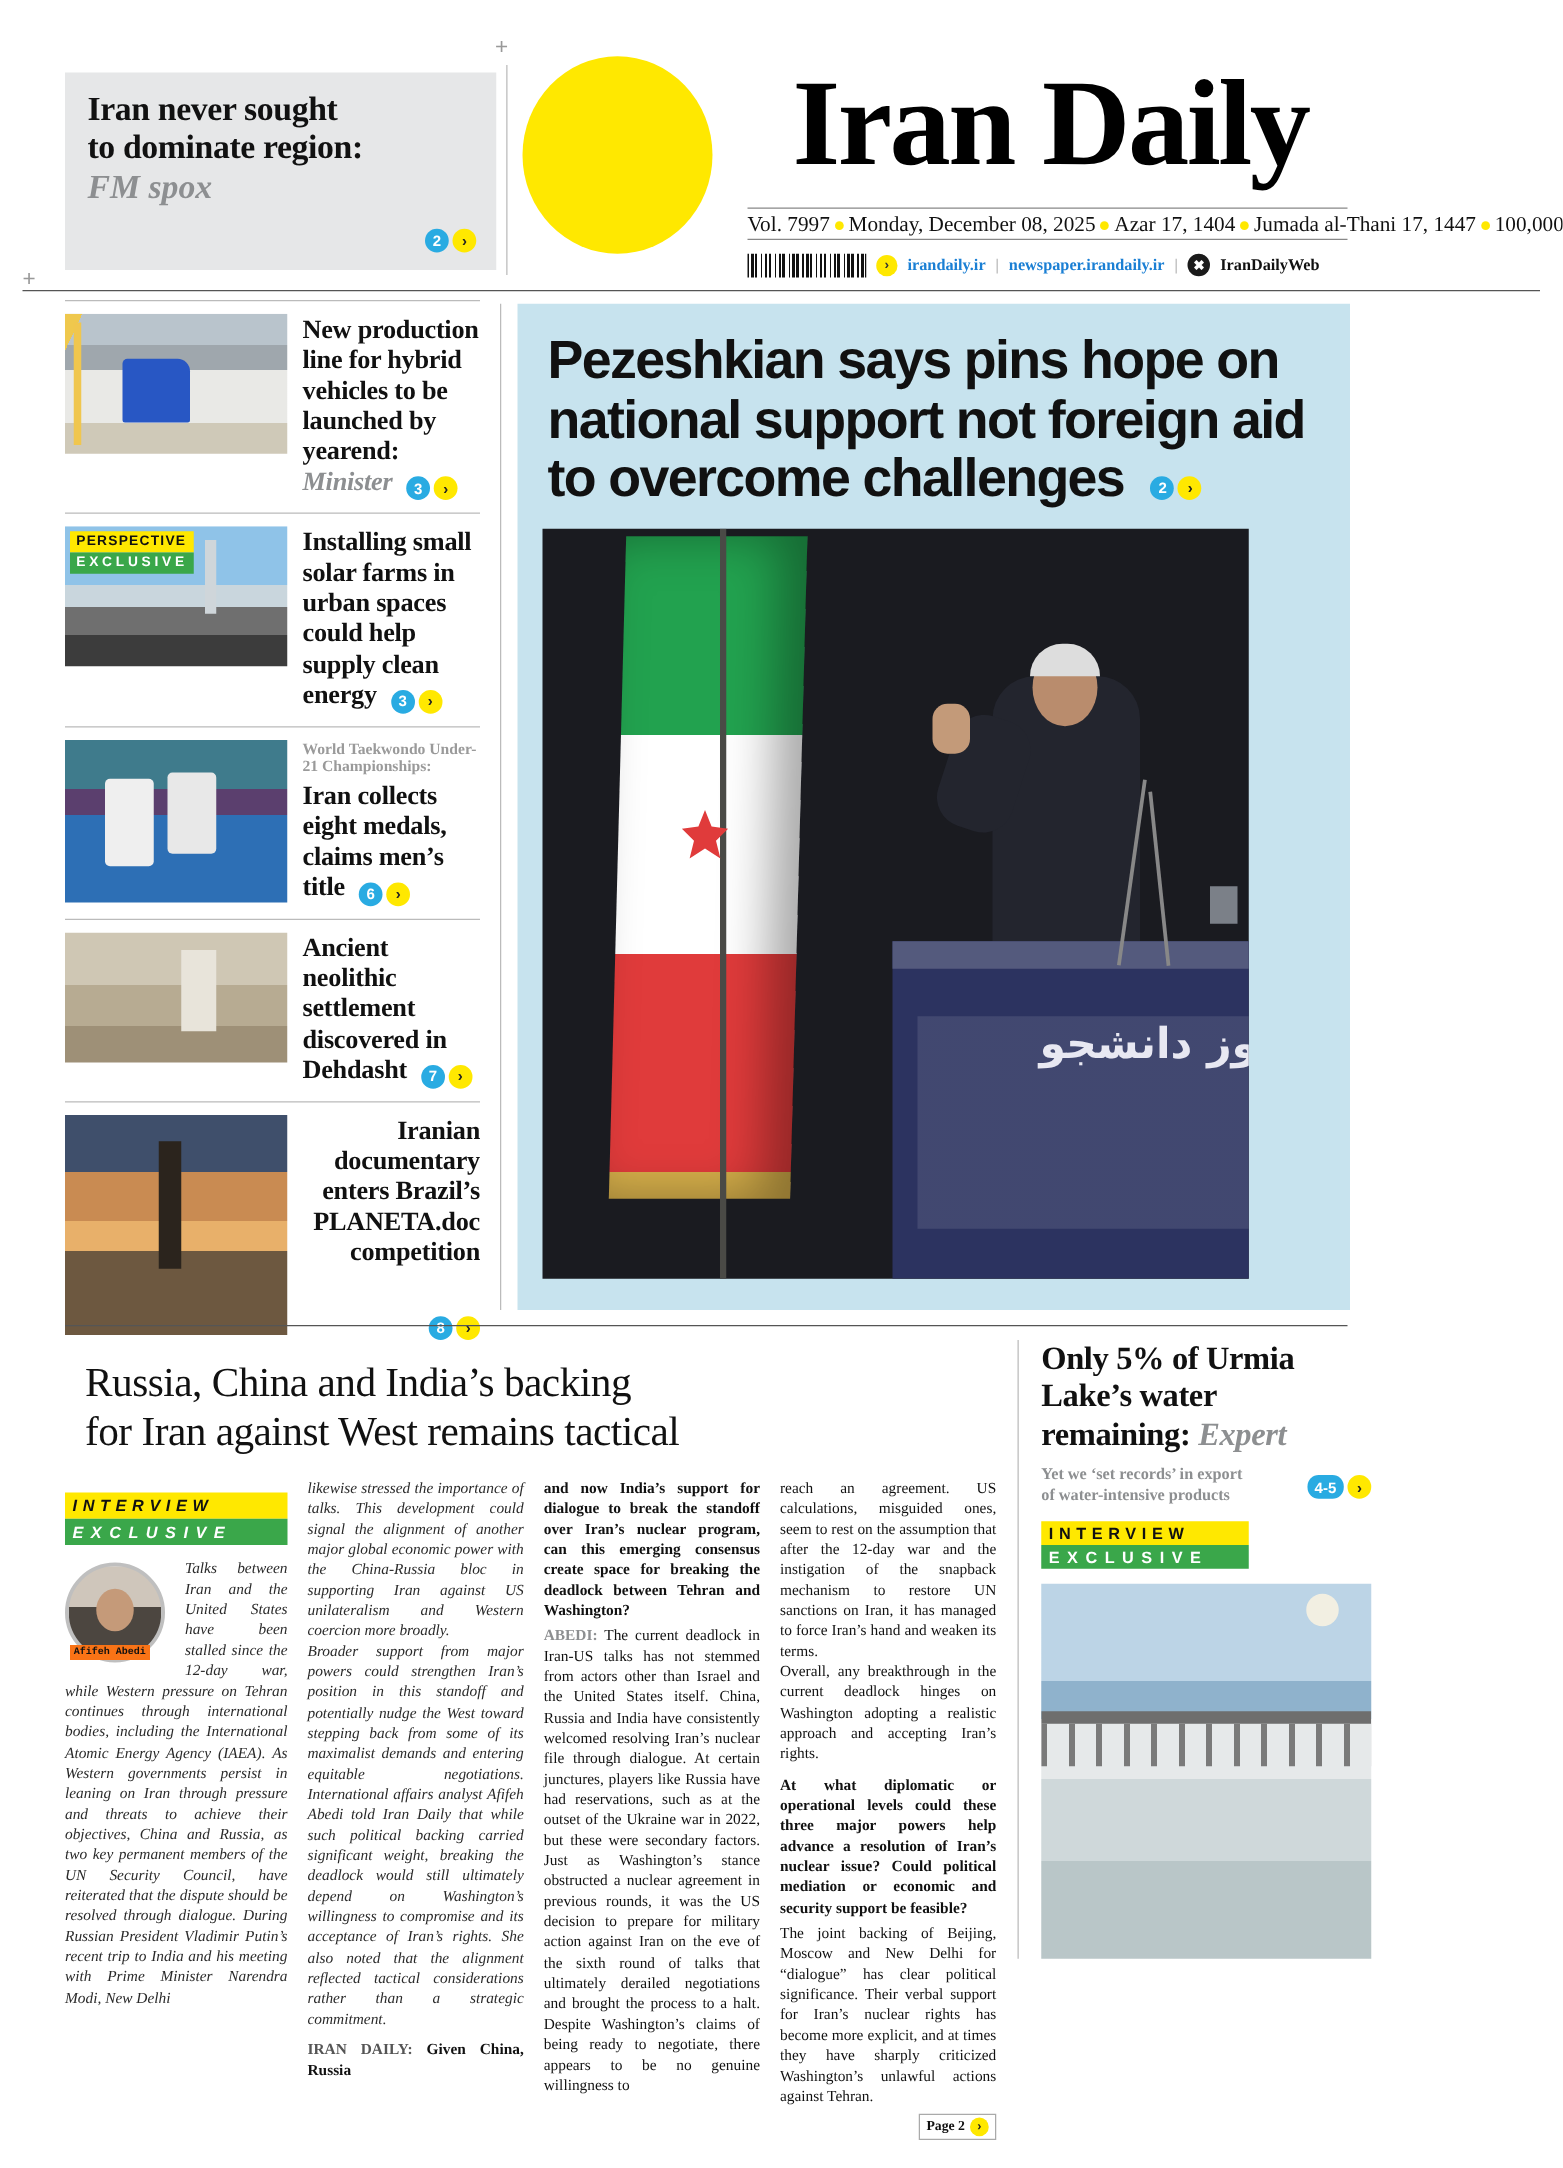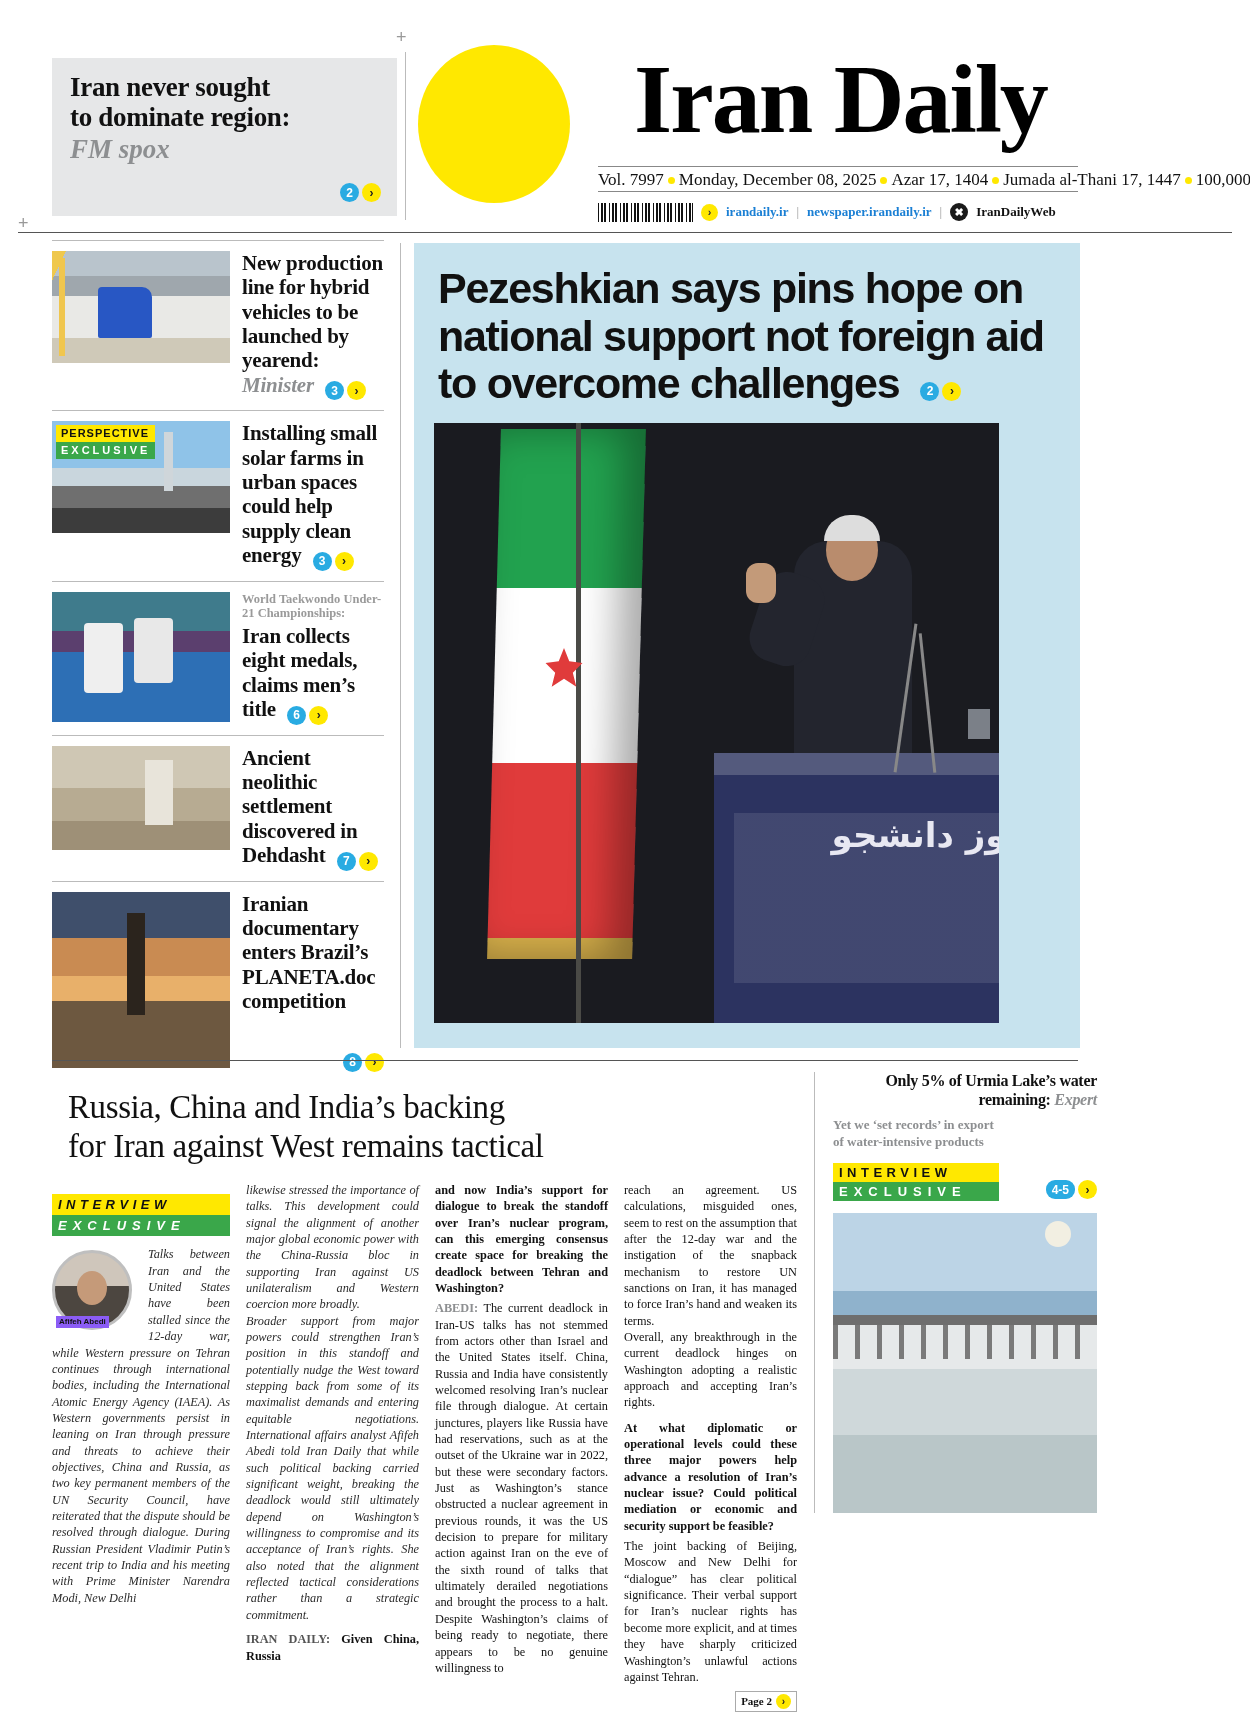--- a/index.html
+++ b/index.html
@@ -110,21 +110,21 @@
   .ph-tkd:after{content:"";position:absolute;left:18%;top:24%;width:22%;height:54%;background:#efefef;border-radius:4px;}
   .ph-tkd:before{content:"";position:absolute;left:46%;top:20%;width:22%;height:50%;background:#e8e8e8;border-radius:4px;}
   .ph-dig{height:104px;background:
      linear-gradient(180deg,#cfc7b4 0 40%,#b7ab92 40% 72%,#9e9077 72% 100%);
      position:relative;}
   .ph-dig:after{content:"";position:absolute;left:52%;top:14%;width:16%;height:62%;background:#e8e4da;}
   .ph-doc{height:176px;background:
      linear-gradient(180deg,#3f4f6b 0 26%,#c98b52 26% 48%,#e8b06a 48% 62%,#6d5840 62% 100%);
      position:relative;}
   .ph-doc:after{content:"";position:absolute;left:42%;top:12%;width:10%;height:58%;background:#2b241d;}
-  .railitem.last{border-bottom:none;}
+  .railitem.last{border-bottom:none;text-align:right;}
   .badge-right{position:absolute;right:0;bottom:6px;}
 
   .tagbox{position:absolute;left:4px;top:4px;font-family:"Liberation Sans",sans-serif;font-size:11px;font-weight:bold;letter-spacing:1px;line-height:1.35;}
   .tagbox .p1{background:#ffe800;color:#111;padding:1px 5px;display:block;}
   .tagbox .p2{background:#3aa74a;color:#fff;padding:1px 5px;display:block;letter-spacing:3px;}
 
   
   .lead{position:absolute;left:414px;top:243px;width:666px;height:805px;background:#c7e3ee;}
   .leadhead{
     padding:22px 24px 0 24px;
@@ -175,34 +175,34 @@
   .col{width:178px;font-family:"Liberation Serif",serif;font-size:12.3px;line-height:1.33;text-align:justify;}
   .col.ital{font-style:italic;color:#2a2a2a;}
   .col p{margin:0 0 0 0;}
   .avatar{
     width:74px;height:74px;border-radius:50%;float:left;margin:2px 8px 2px 0;
     background:linear-gradient(180deg,#cfc6bb 0 44%,#4c4640 44% 100%);
     border:3px solid #bfbfbf;position:relative;overflow:hidden;
   }
   .avatar .face{position:absolute;left:22px;top:18px;width:30px;height:34px;background:#c59a79;border-radius:50%;}
   .avname{
-    position:absolute;left:4px;bottom:4px;background:#8b5cf6;color:#111;
-    font-family:Liberation Sans, sans-serif;font-size:8px;font-weight:bold;font-style:normal;padding:1px 3px;white-space:nowrap;
+    position:absolute;left:4px;bottom:4px;background:#f97316;color:#111;
+    font-family:Liberation Mono, monospace;font-size:8px;font-weight:bold;font-style:normal;padding:1px 3px;white-space:nowrap;
   }
   .avwrap{position:relative;float:left;margin:2px 8px 2px 0;}
   .qa-q{font-weight:bold;font-style:normal;color:#111;}
   .qa-lead{font-weight:bold;font-style:normal;color:#8d8f91;}
   .idlabel{font-weight:bold;font-style:normal;color:#555;}
   .pagebtn{
     display:inline-flex;align-items:center;gap:4px;border:1px solid #aaa;padding:2px 5px;
     font-family:"Liberation Serif",serif;font-size:11px;font-weight:bold;font-style:normal;background:#fff;
   }
 
   .br{position:absolute;left:762px;top:0;width:264px;border-left:1px solid #bbb;padding-left:18px;box-sizing:content-box;}
-  .br h2{margin:0;font-family:"Liberation Serif",serif;font-weight:bold;font-size:16px;line-height:1.17;letter-spacing:-.3px;text-align:right;}
+  .br h2{margin:0;font-family:"Liberation Serif",serif;font-weight:bold;font-size:26px;line-height:1.17;letter-spacing:-.3px;}
   .br h2 .ital{font-style:italic;color:#8d8f91;}
   .br .dek{margin-top:8px;font-family:"Liberation Serif",serif;font-weight:bold;font-size:13px;line-height:1.3;color:#8d8f91;}
   .br .intbadge{margin-top:12px;width:166px;}
   .brbadge{position:absolute;right:0;top:108px;display:inline-flex;align-items:center;gap:3px;}
   .pgnum.wide{width:auto;padding:0 6px;border-radius:9px;}
   .lakephoto{
     margin-top:12px;width:264px;height:300px;
     background:linear-gradient(180deg,#bcd4e6 0 26%,#8fb2cc 26% 36%,#e6e9ea 36% 52%,#cfd8da 52% 74%,#b9c6c8 74% 100%);
     position:relative;overflow:hidden;
   }

